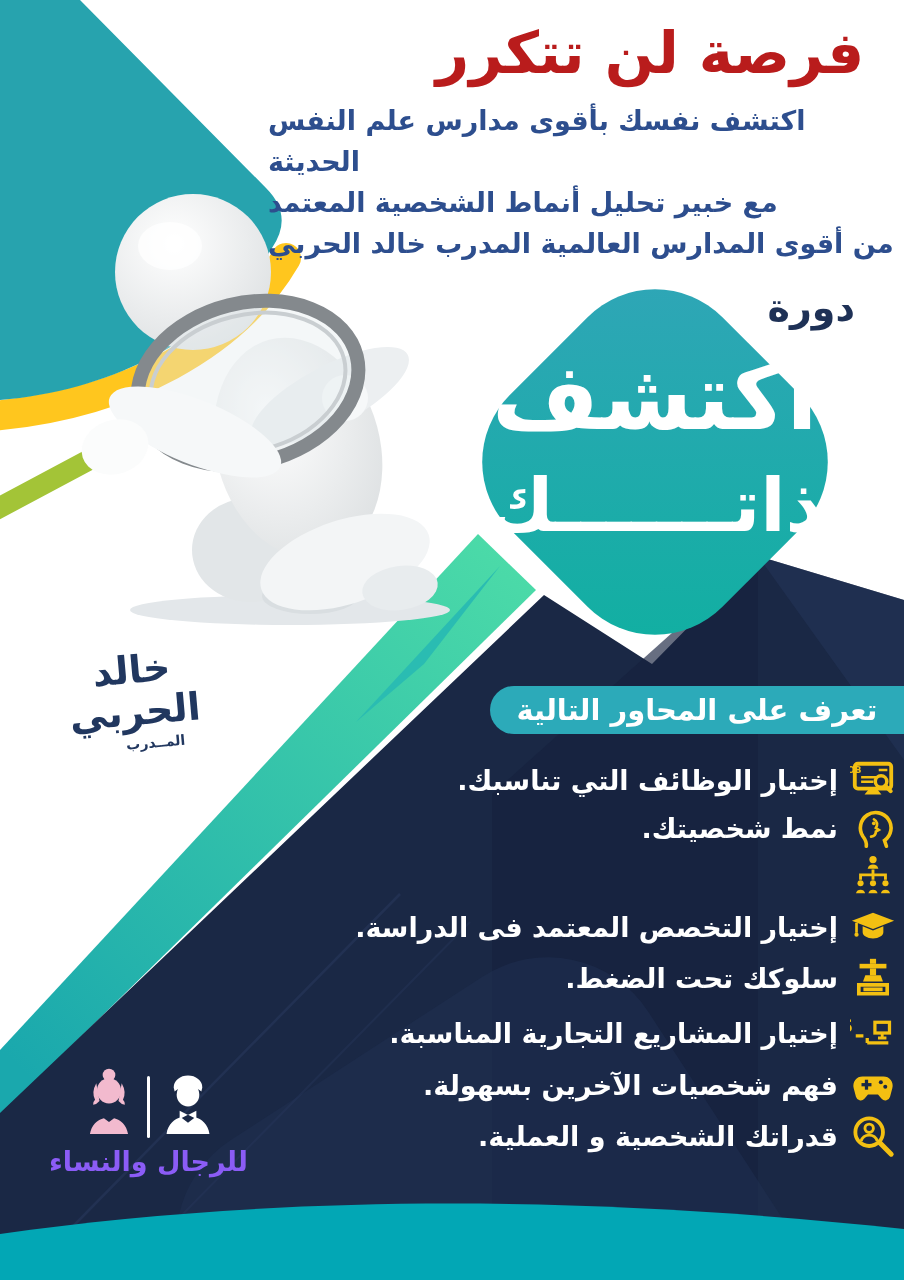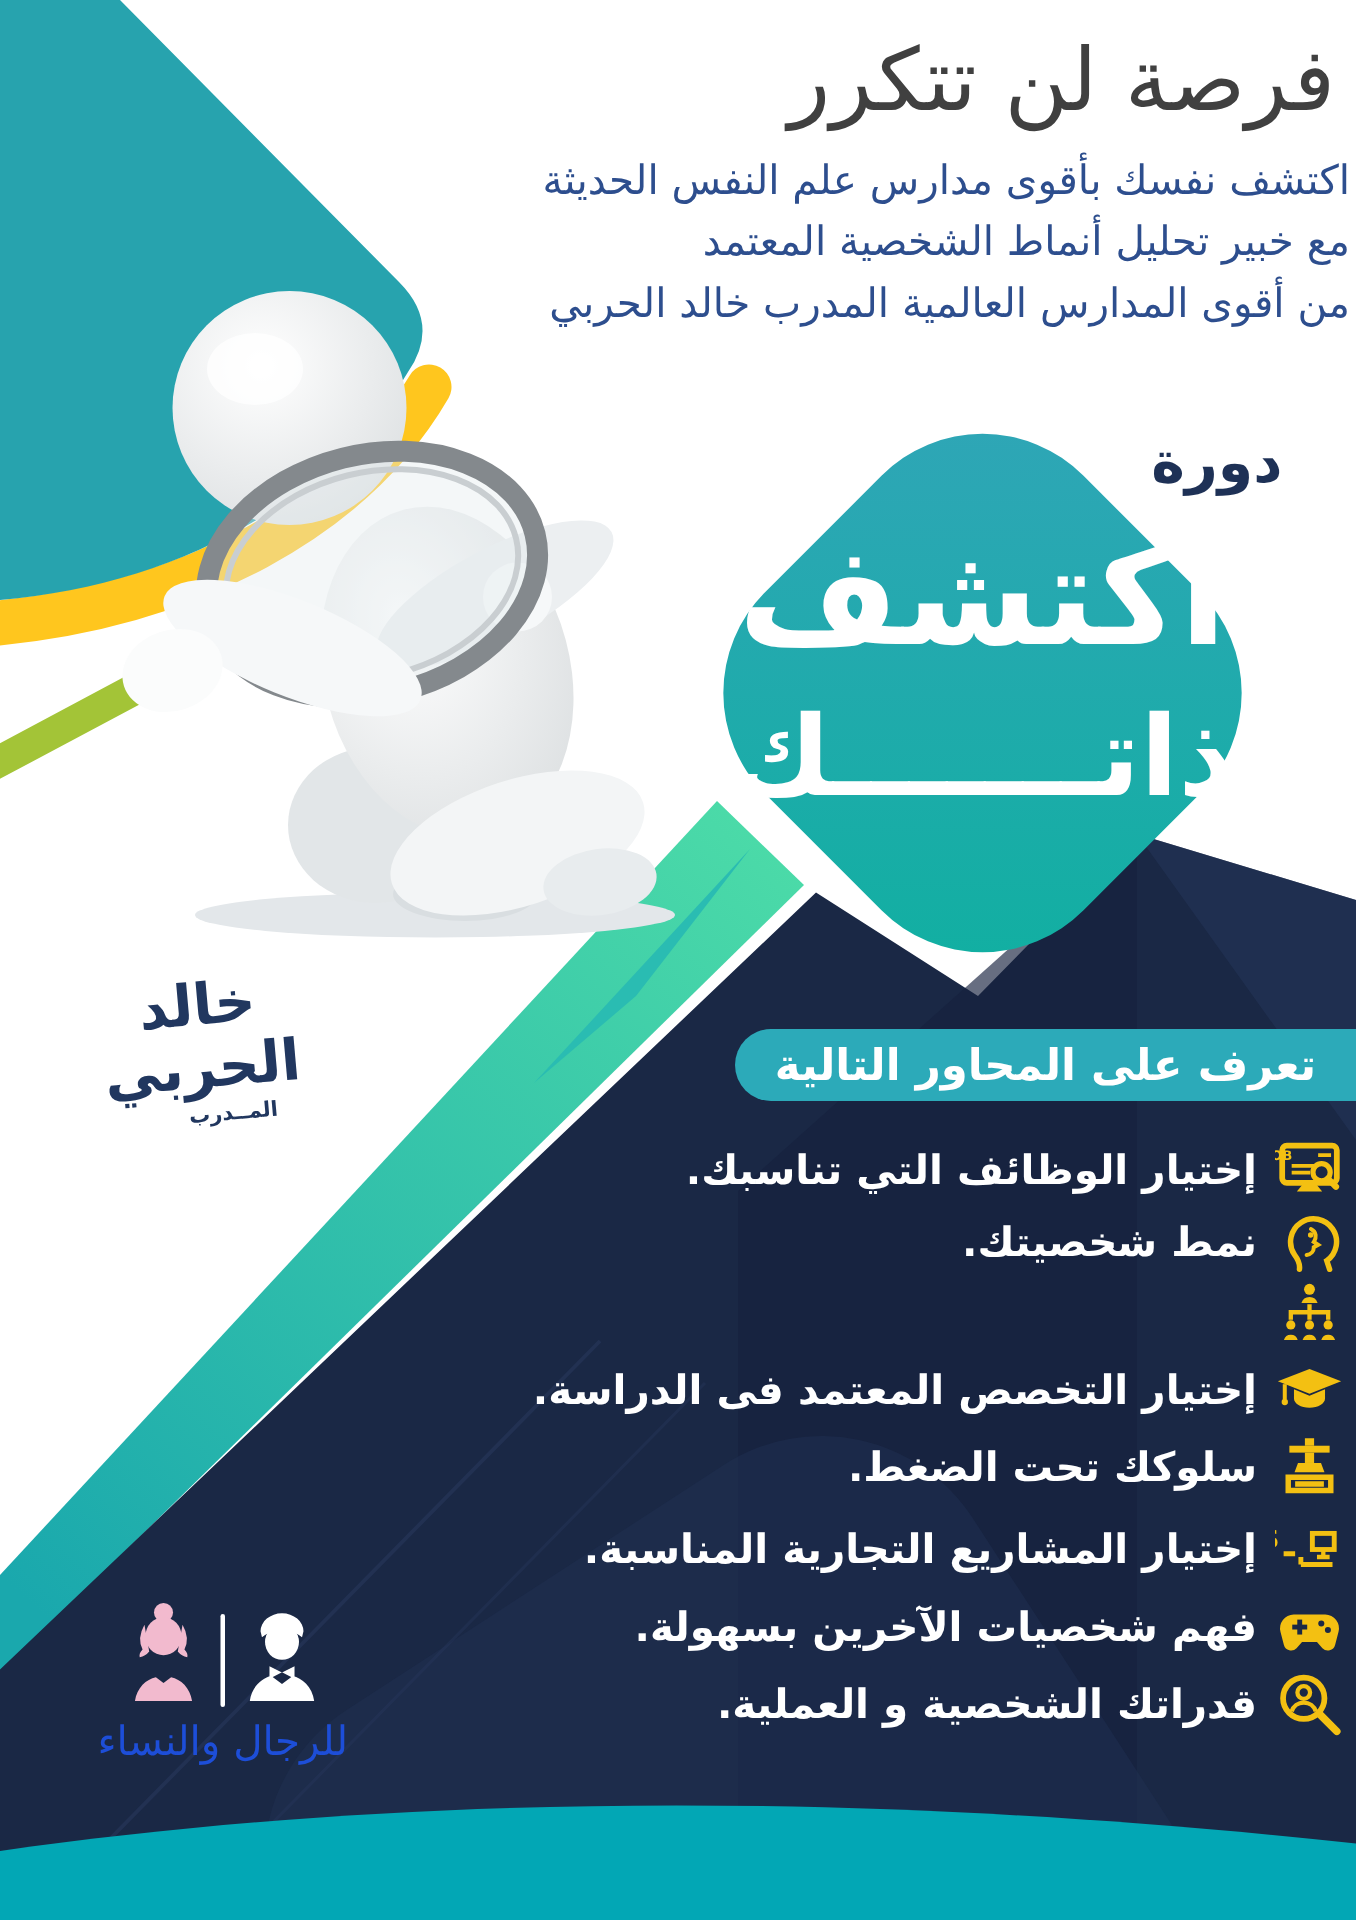--- a/index.html
+++ b/index.html
@@ -6,26 +6,26 @@
   .poster{
     position:relative;width:904px;height:1280px;margin:0 auto;
     background:#ffffff;overflow:hidden;
     font-family:"DejaVu Sans",sans-serif;
   }
   .abs{position:absolute;}
   .bg-svg{position:absolute;left:0;top:0;z-index:1;}
   .txt{z-index:5;}
 
   .main-title{
-    left:410px;top:20px;width:480px;
-    font-size:58px;font-weight:normal;color:#404040;direction:rtl;line-height:1.15;
+    left:410px;top:20px;width:480px;text-align:center;
+    font-size:58px;font-weight:bold;color:#b91c1c;direction:rtl;line-height:1.15;
   }
   .subtitle{
-    left:268px;top:100px;width:632px;text-align:right;direction:rtl;
-    font-size:27px;font-weight:normal;color:#2d4e8e;line-height:1.52;
+    left:268px;top:100px;width:632px;text-align:left;direction:rtl;
+    font-size:27px;font-weight:bold;color:#2d4e8e;line-height:1.52;
   }
   .course-badge{
     left:455px;top:286px;width:400px;text-align:right;direction:rtl;
     font-size:38px;font-weight:bold;color:#1e3156;
   }
   .course-line1{
     left:415px;top:352px;width:480px;text-align:center;direction:rtl;
     font-size:92px;font-weight:bold;color:#ffffff;line-height:1;
   }
   .course-line2{
@@ -54,21 +54,21 @@
   }
   .icon-box{width:46px;height:46px;display:flex;align-items:center;justify-content:center;}
   .i1{top:757px;} .i2{top:805px;} .i3{top:853px;} .i4{top:904px;}
   .i5{top:955px;} .i6{top:1010px;} .i7{top:1062px;} .i8{top:1113px;}
   .audience{
     left:36px;top:1068px;width:225px;z-index:5;text-align:center;
   }
   .audience-icons{display:flex;align-items:flex-end;justify-content:center;gap:10px;height:70px;}
   .audience-divider{width:3px;height:62px;background:#ffffff;border-radius:2px;}
   .audience-label{
-    margin-top:8px;color:#1d4ed8;font-weight:normal;font-size:27px;direction:rtl;
+    margin-top:8px;color:#8b5cf6;font-weight:bold;font-size:27px;direction:rtl;
   }
 </style>
 </head>
 <body>
 
 <div class="poster">
 
   <svg class="bg-svg" width="904" height="1280" viewBox="0 0 904 1280">
     <defs>
       <linearGradient id="gBand" x1="478" y1="534" x2="0" y2="1050" gradientUnits="userSpaceOnUse">

